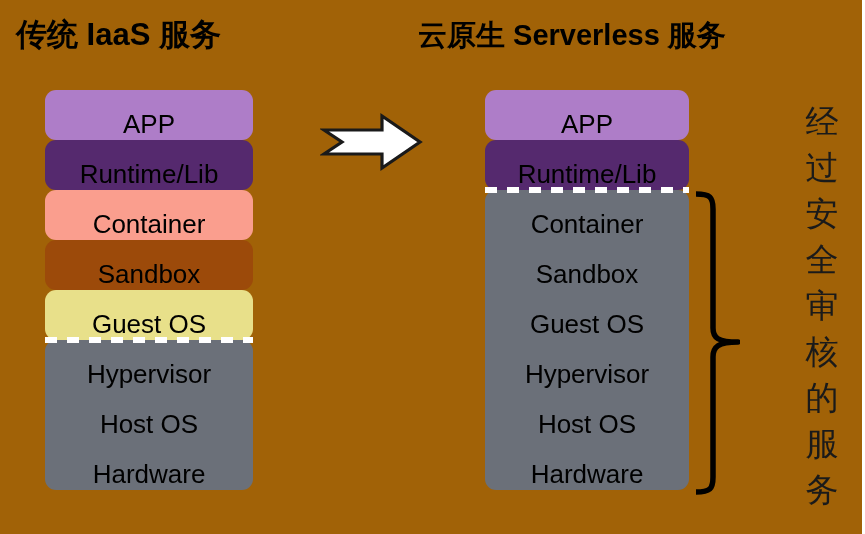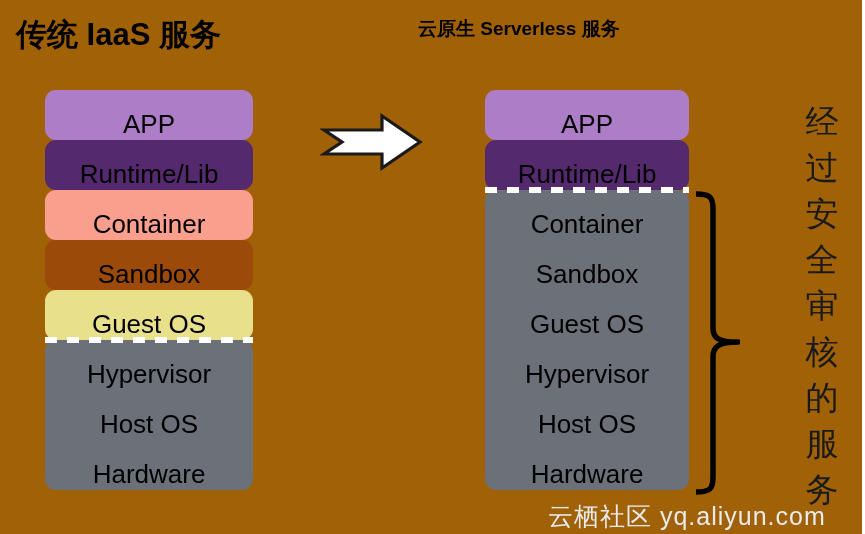--- a/index.html
+++ b/index.html
@@ -27,21 +27,21 @@
     letter-spacing: 0px;
   }
   #title-left {
     left: 16px;
     top: 14px;
     font-size: 31px;
   }
   #title-right {
     left: 418px;
     top: 16px;
-    font-size: 19px;
+    font-size: 29px;
   }
 
   
   .stack {
     position: absolute;
   }
   #stack-left  { left: 45px;  top: 90px; width: 208px; }
   #stack-right { left: 485px; top: 90px; width: 204px; }
 
   .layer {
@@ -226,15 +226,14 @@
     <span class="vchar">过</span>
     <span class="vchar">安</span>
     <span class="vchar">全</span>
     <span class="vchar">审</span>
     <span class="vchar">核</span>
     <span class="vchar">的</span>
     <span class="vchar">服</span>
     <span class="vchar">务</span>
   </div>
 
-  <div id="watermark">云栖社区 yq.aliyun.com</div>
 
 </div>
 
 </body></html>

